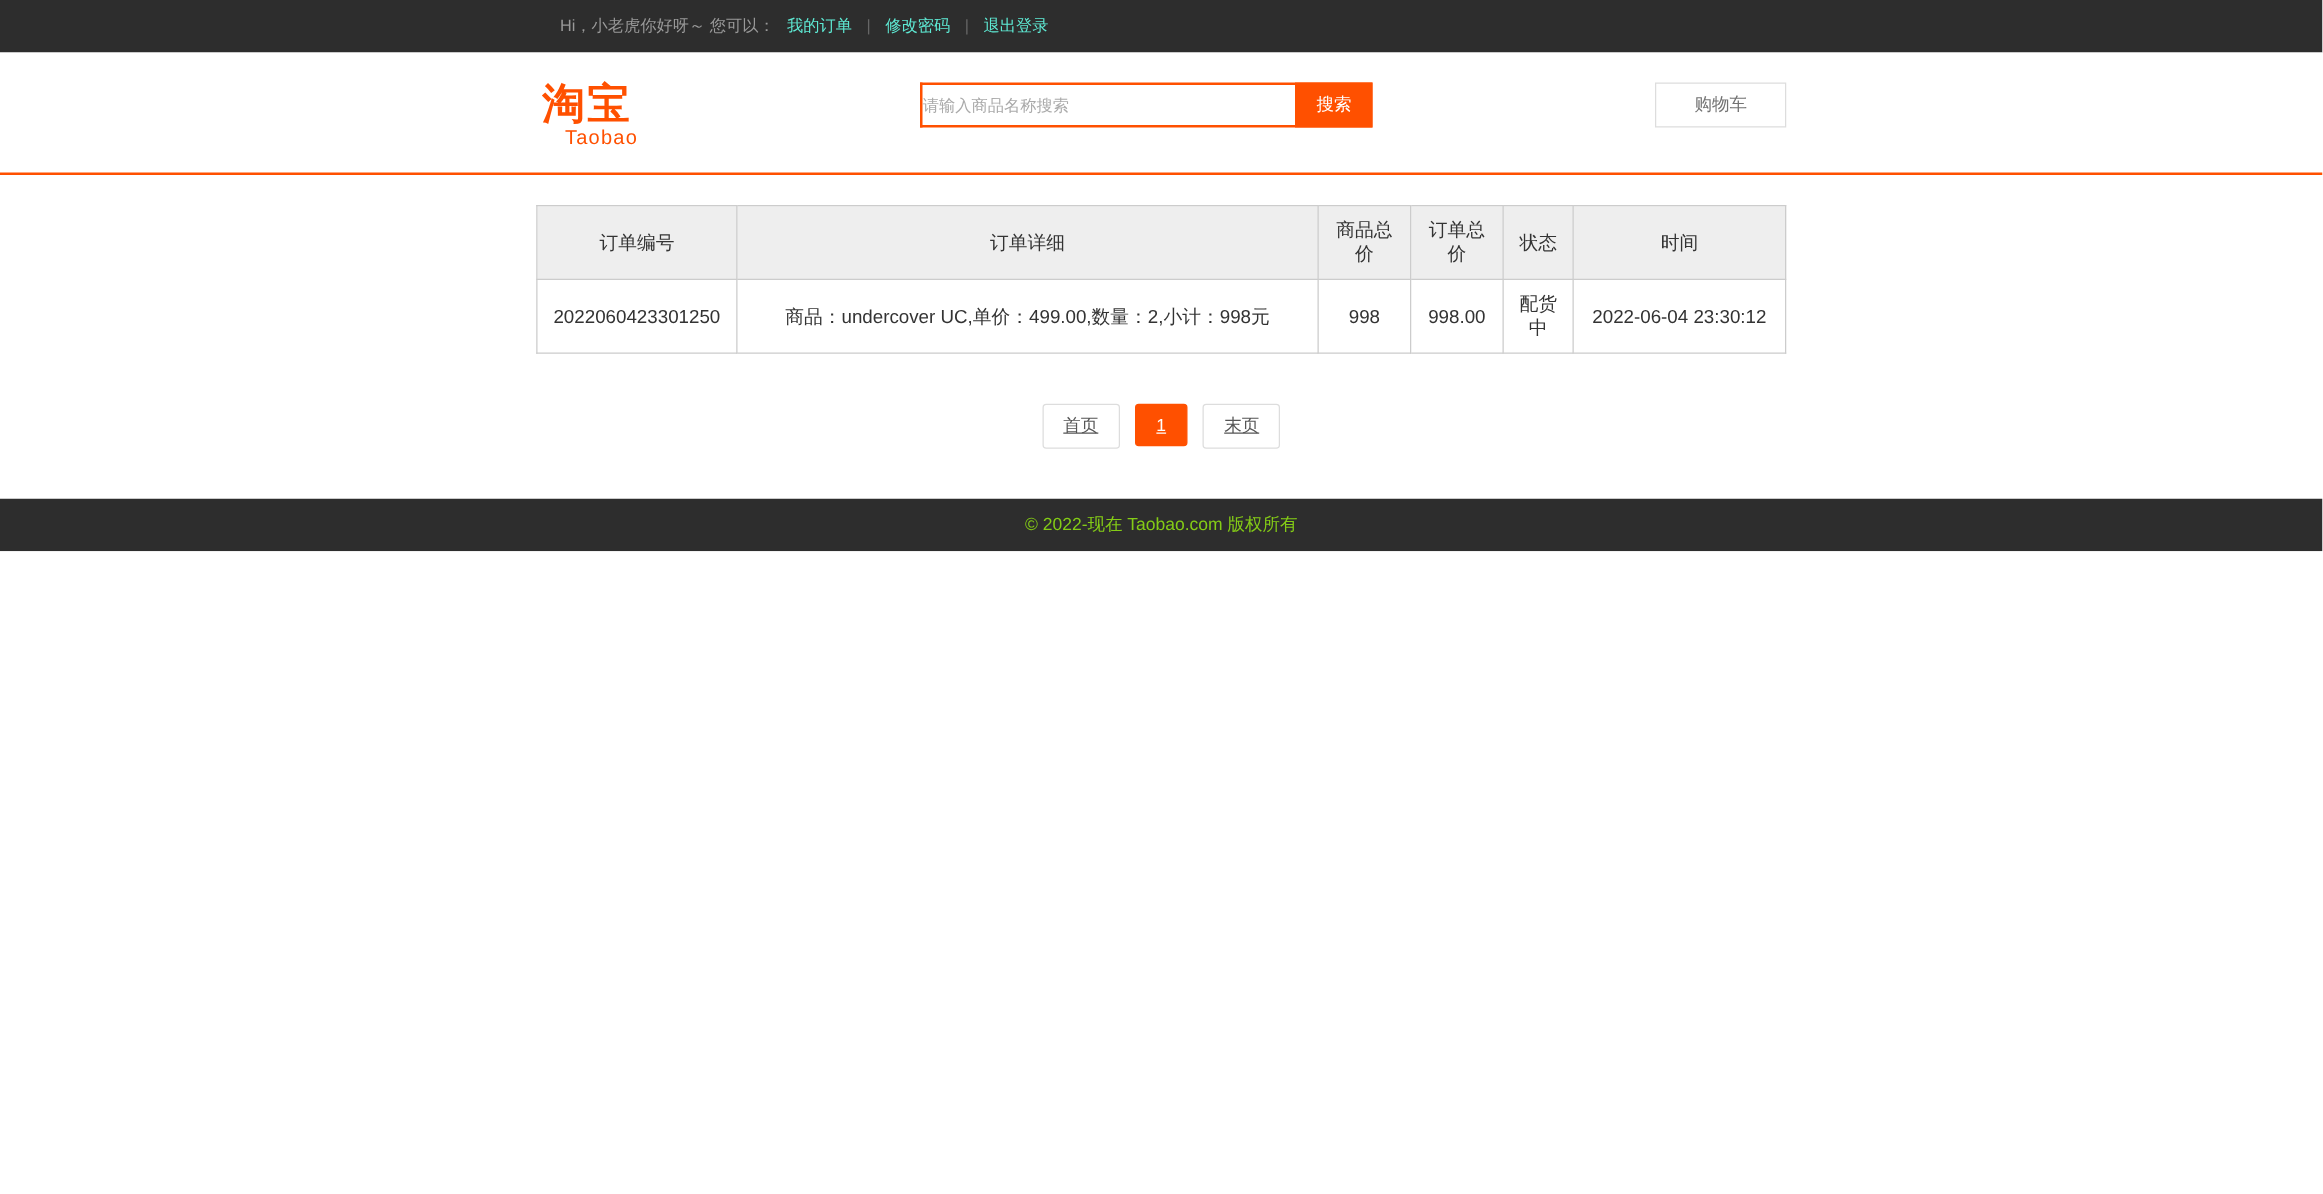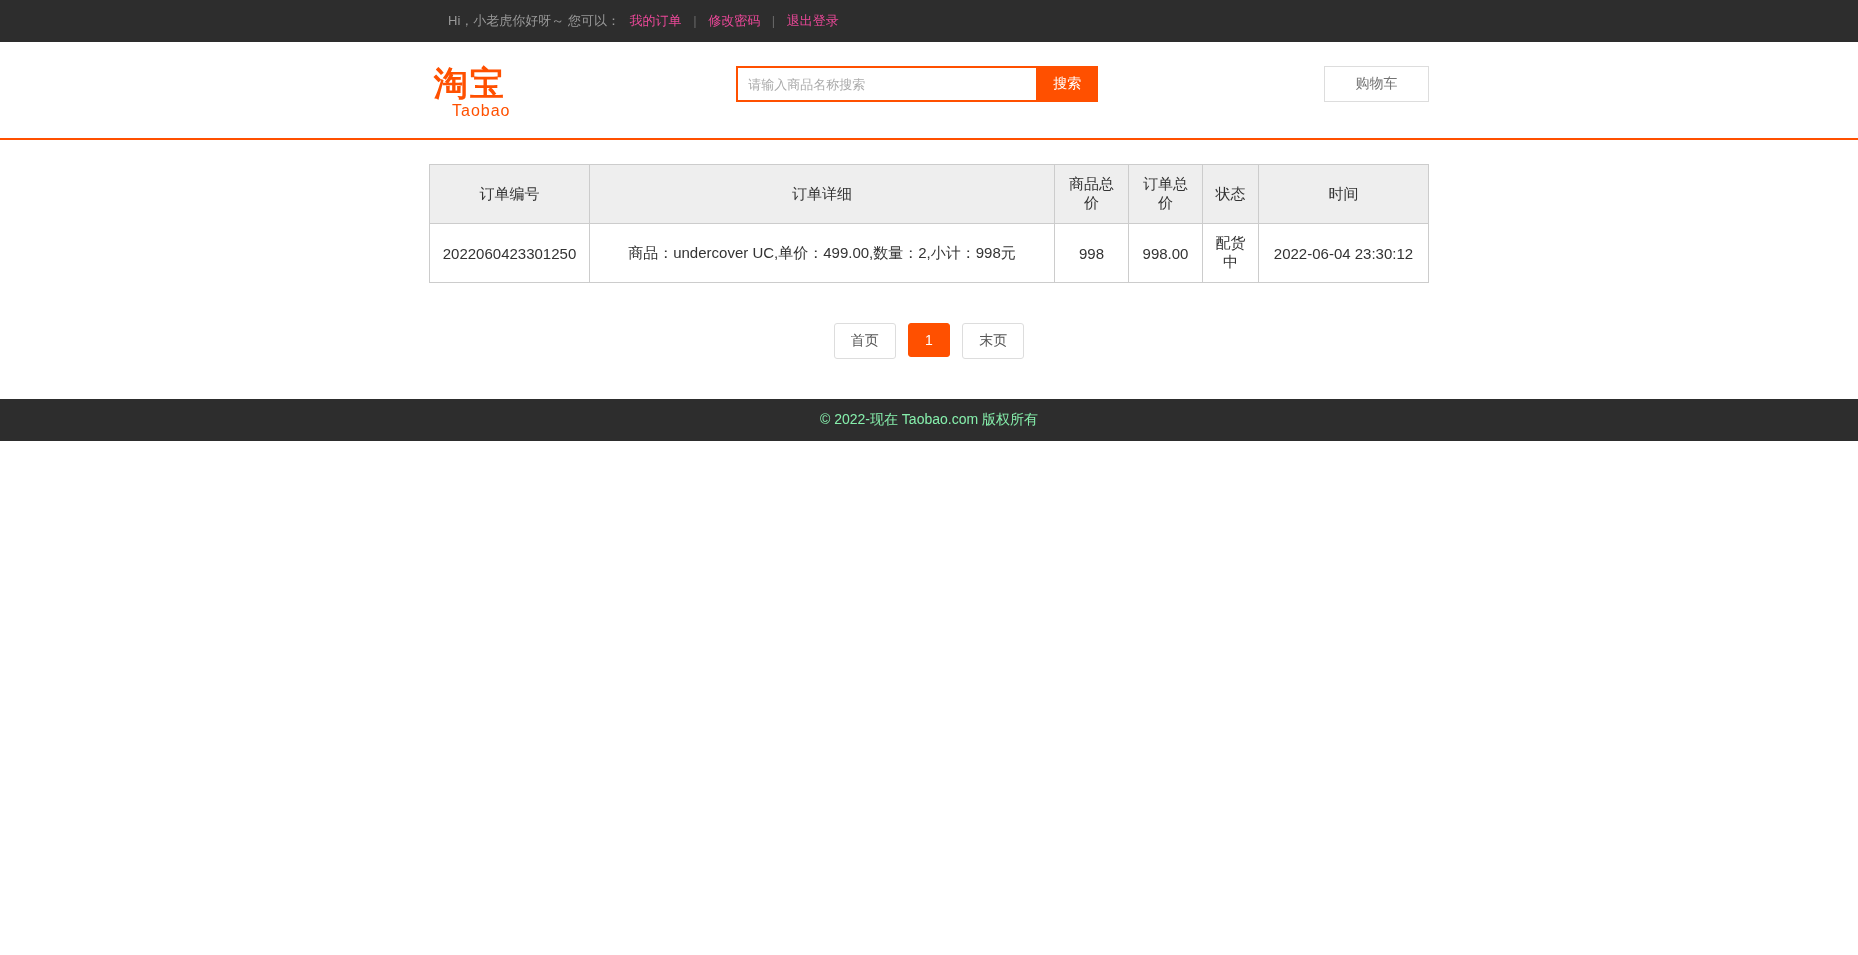--- a/index.html
+++ b/index.html
@@ -21,21 +21,21 @@
     .top-bar-inner {
       max-width: 1000px;
       margin: 0 auto;
       padding-left: 0;
     }
     .top-bar .greeting {
       color: #999;
       margin-left: 19px;
     }
     .top-bar .link {
-      color: #ec4899;
+      color: #5eead4;
       cursor: pointer;
       padding: 0 6px;
     }
     .top-bar .sep {
       color: #666;
       padding: 0 2px;
     }
     .header {
       background: #fff;
       padding: 24px 0 18px 0;
@@ -69,21 +69,21 @@
     .search-wrap {
       display: flex;
       align-items: stretch;
     }
     .search-input {
       width: 300px;
       height: 36px;
       border: 2px solid #ff5000;
       border-right: none;
       outline: none;
-      padding: 0 10px;
+      padding: 0 0;
       font-size: 13px;
     }
     .search-input::placeholder {
       color: #aaa;
     }
     .search-btn {
       width: 62px;
       height: 36px;
       background: #ff5000;
       color: #fff;
@@ -131,29 +131,30 @@
     .page-btn {
       display: inline-block;
       border: 1px solid #ddd;
       background: #fff;
       color: #555;
       font-size: 14px;
       padding: 8px 16px;
       margin: 0 4px;
       cursor: pointer;
       border-radius: 3px;
+      text-decoration: underline;
     }
     .page-btn.active {
       background: #ff5000;
       color: #fff;
       border-color: #ff5000;
     }
     .footer {
       background: #2d2d2d;
-      color: #86efac;
+      color: #84cc16;
       text-align: center;
       padding: 12px 0;
       font-size: 14px;
       width: 100%;
     }
   </style>
 </head>
 <body>
 
 <div class="top-bar">

